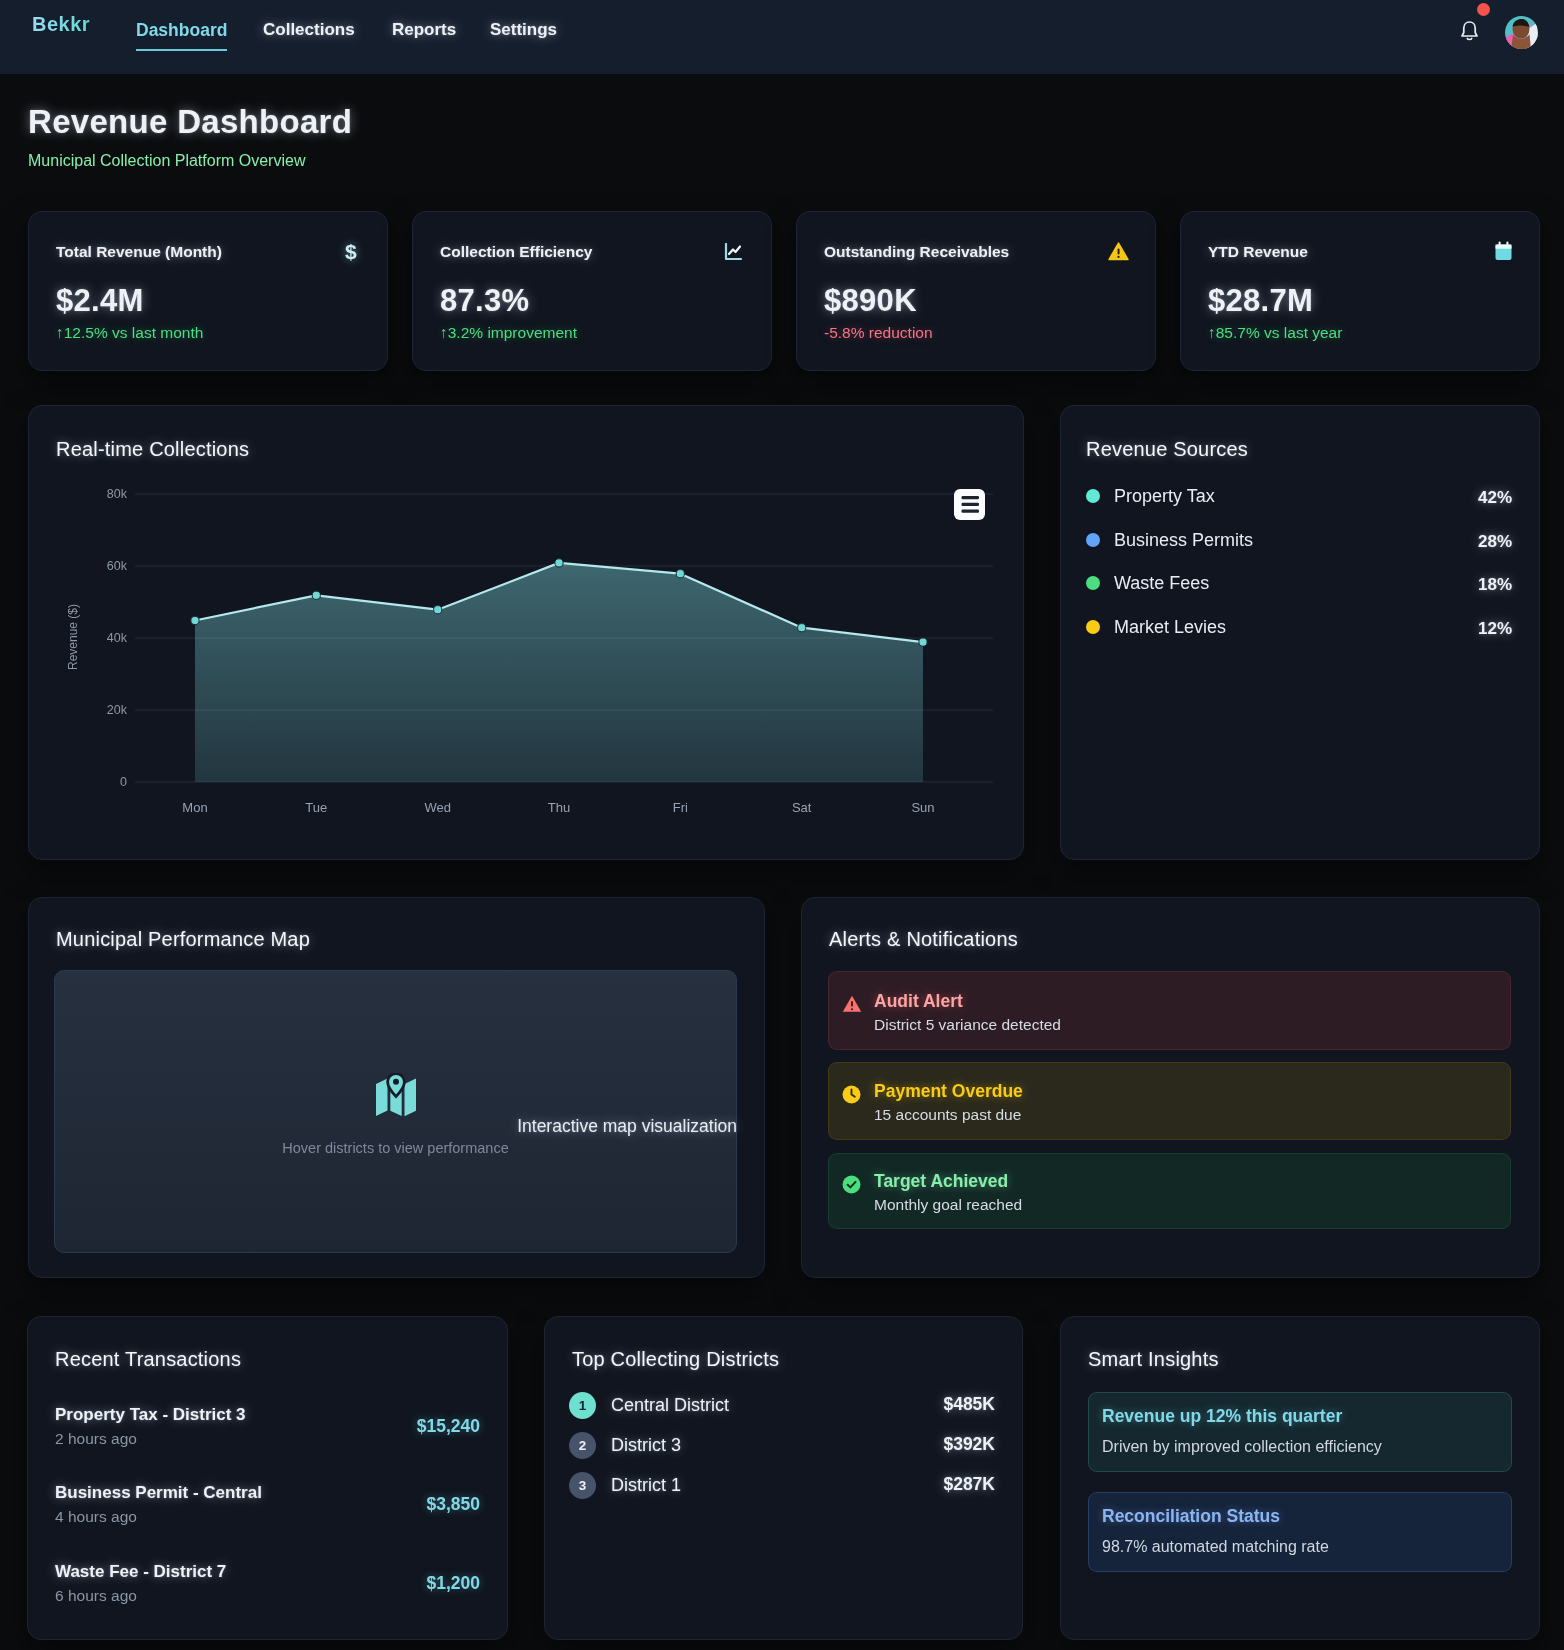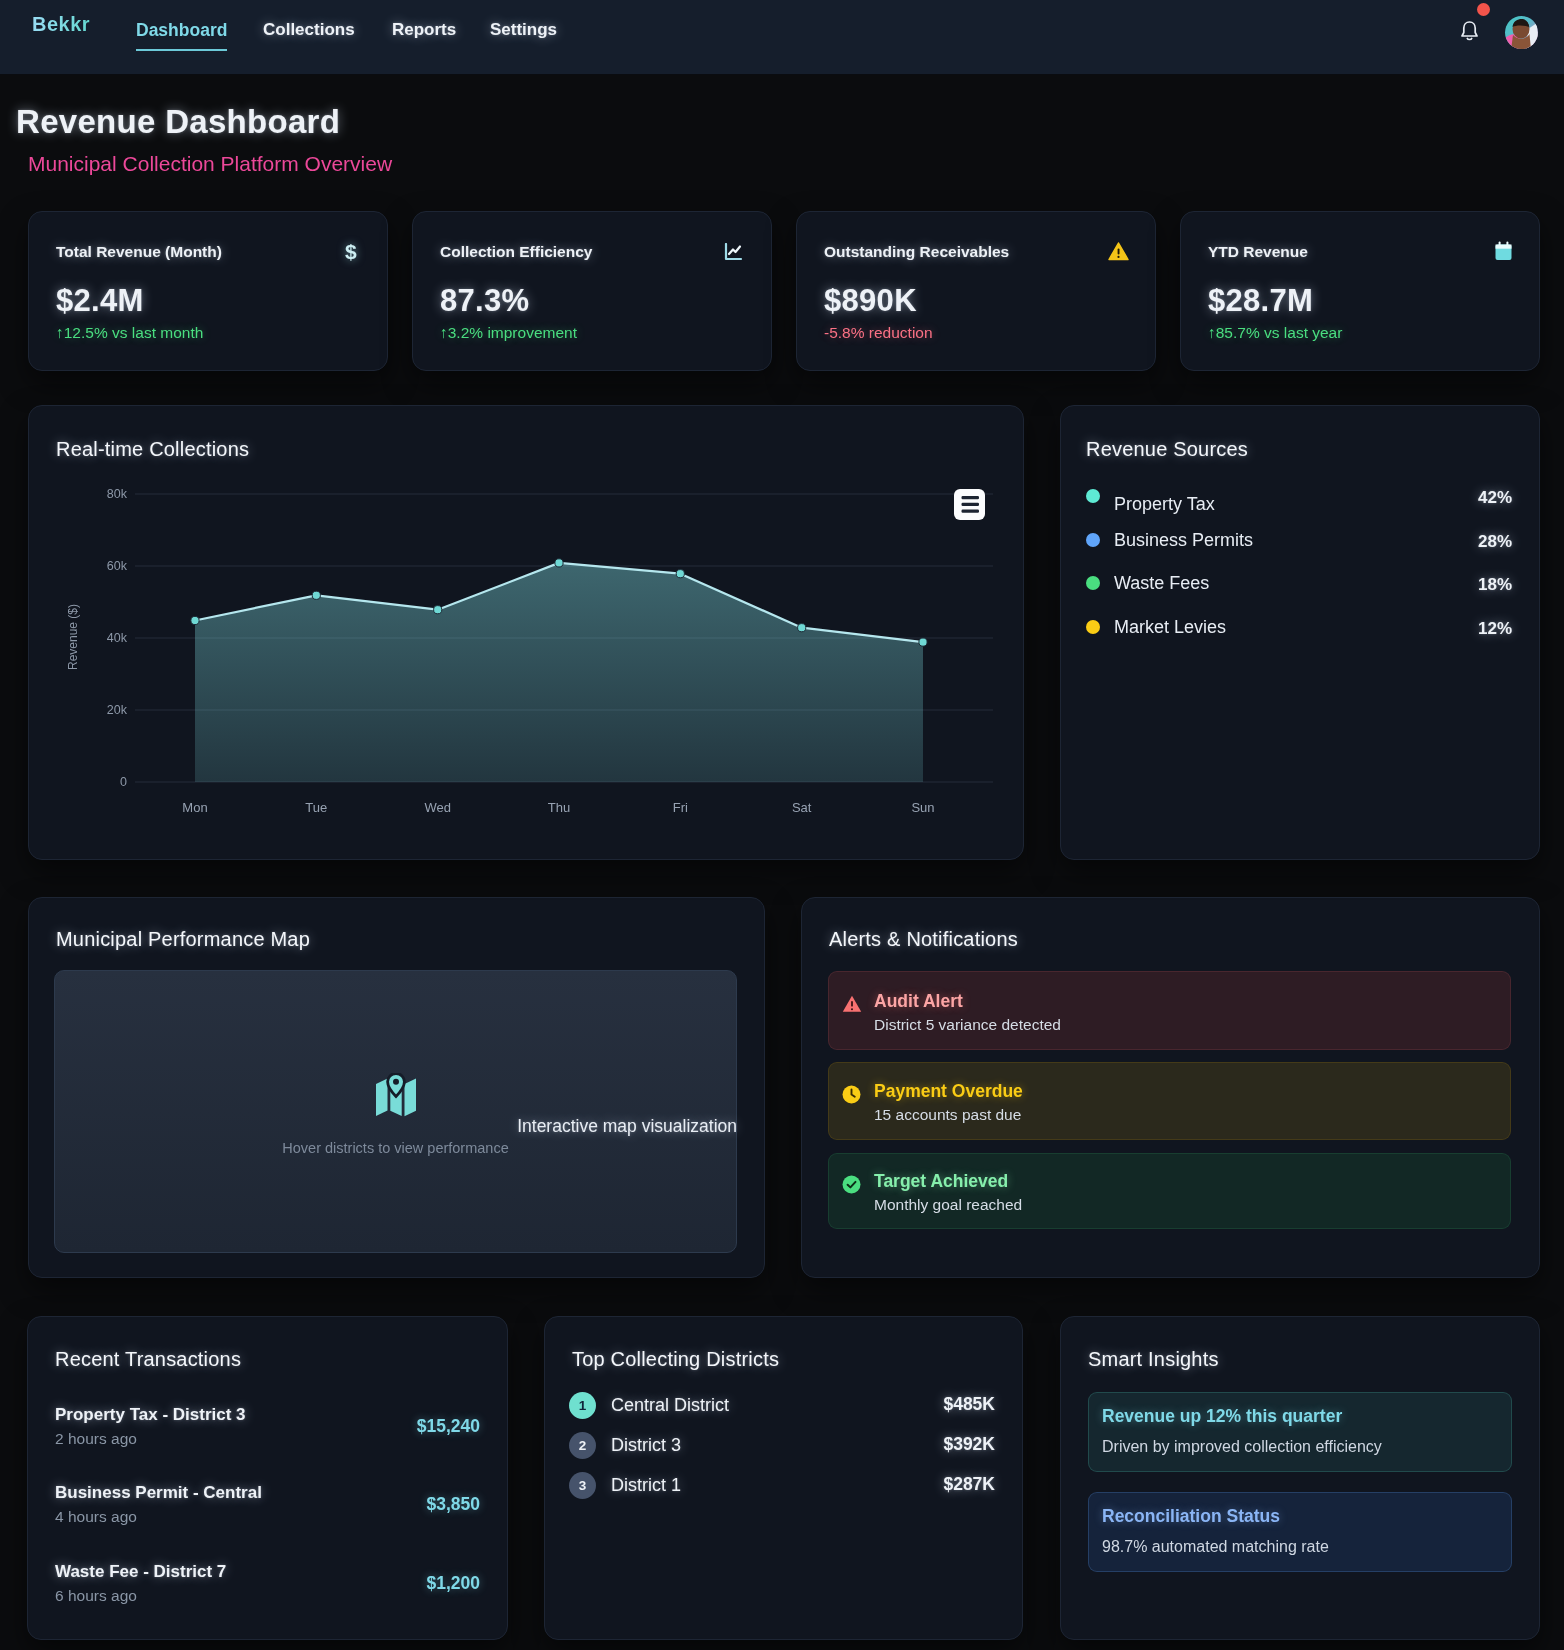--- a/index.html
+++ b/index.html
@@ -41,22 +41,22 @@
     <g clip-path="url(#avc)">
       <path d="M22 35 L24 14 L33 8 L35 35 Z" fill="#e9eef5"></path>
       <path d="M0 24 C6 18 12 18 16 22 L14 35 L0 35 Z" fill="#ef5fae"></path>
       <ellipse cx="17" cy="14" rx="8.5" ry="9.5" fill="#7a4a31"></ellipse>
       <path d="M8.5 12 C9 6 14 4 17.5 4 C21.5 4 25 7 25.3 12 C20 10 12 10 8.5 12 Z" fill="#1d1713"></path>
       <path d="M9 20 C13 25 22 25 25.5 19 L27 35 L7 35 Z" fill="#8a5538"></path>
     </g>
   </svg>
 </div>
 
-<div class="abs glow" style="left:16px;top:103px;font-size:33px;font-weight:800;letter-spacing:0.3px;">Revenue Dashboard</div>
-<div class="abs" style="left:28px;top:152px;font-size:21px;color:#ec4899;">Municipal Collection Platform Overview</div>
+<div class="abs glow" style="left:28px;top:103px;font-size:33px;font-weight:800;letter-spacing:0.3px;">Revenue Dashboard</div>
+<div class="abs" style="left:28px;top:152px;font-size:16px;color:#86efac;">Municipal Collection Platform Overview</div>
 
 <div class="card" style="left:28px;top:211px;width:360px;height:160px;"></div>
 <div class="abs glow" style="left:56px;top:243px;font-size:15.5px;font-weight:600;color:#edf1f6;">Total Revenue (Month)</div>
 <div class="abs glow" style="left:345px;top:240px;font-size:21px;font-weight:700;color:#cdeef2;text-shadow:0 0 8px rgba(160,230,240,0.55);">$</div>
 <div class="abs glow" style="left:56px;top:283px;font-size:31px;font-weight:800;letter-spacing:0.3px;">$2.4M</div>
 <div class="abs" style="left:56px;top:324px;font-size:15.5px;color:#4ade80;text-shadow:0 0 8px rgba(74,222,128,0.4);">↑12.5% vs last month</div>
 
 <div class="card" style="left:412px;top:211px;width:360px;height:160px;"></div>
 <div class="abs glow" style="left:440px;top:243px;font-size:15.5px;font-weight:700;color:#edf1f6;">Collection Efficiency</div>
 <svg class="abs" style="left:724px;top:243px;" width="19" height="18" viewBox="0 0 19 18">
@@ -135,21 +135,21 @@
   <g fill="#1c2431">
     <rect x="933.5" y="91" width="17.5" height="3.2" rx="1.2"></rect>
     <rect x="933.5" y="97.8" width="17.5" height="3.2" rx="1.2"></rect>
     <rect x="933.5" y="104.6" width="17.5" height="3.2" rx="1.2"></rect>
   </g>
 </svg>
 
 <div class="card" style="left:1060px;top:405px;width:480px;height:455px;"></div>
 <div class="abs cardtitle glow" style="left:1086px;top:438px;">Revenue Sources</div>
 <div class="abs" style="left:1086px;top:489px;width:14px;height:14px;border-radius:50%;background:#5eead4;"></div>
-<div class="abs" style="left:1114px;top:486px;font-size:18px;color:#e8edf4;margin-top:8px;">Property Tax</div>
+<div class="abs" style="left:1114px;top:486px;font-size:18px;color:#e8edf4;">Property Tax</div>
 <div class="abs glow" style="left:1312px;top:488px;width:200px;text-align:right;font-size:17px;font-weight:700;">42%</div>
 <div class="abs" style="left:1086px;top:533px;width:14px;height:14px;border-radius:50%;background:#60a5fa;"></div>
 <div class="abs" style="left:1114px;top:530px;font-size:18px;color:#e8edf4;">Business Permits</div>
 <div class="abs glow" style="left:1312px;top:532px;width:200px;text-align:right;font-size:17px;font-weight:700;">28%</div>
 <div class="abs" style="left:1086px;top:576px;width:14px;height:14px;border-radius:50%;background:#4ade80;"></div>
 <div class="abs" style="left:1114px;top:573px;font-size:18px;color:#e8edf4;">Waste Fees</div>
 <div class="abs glow" style="left:1312px;top:575px;width:200px;text-align:right;font-size:17px;font-weight:700;">18%</div>
 <div class="abs" style="left:1086px;top:620px;width:14px;height:14px;border-radius:50%;background:#facc15;"></div>
 <div class="abs" style="left:1114px;top:617px;font-size:18px;color:#e8edf4;">Market Levies</div>
 <div class="abs glow" style="left:1312px;top:619px;width:200px;text-align:right;font-size:17px;font-weight:700;">12%</div>

